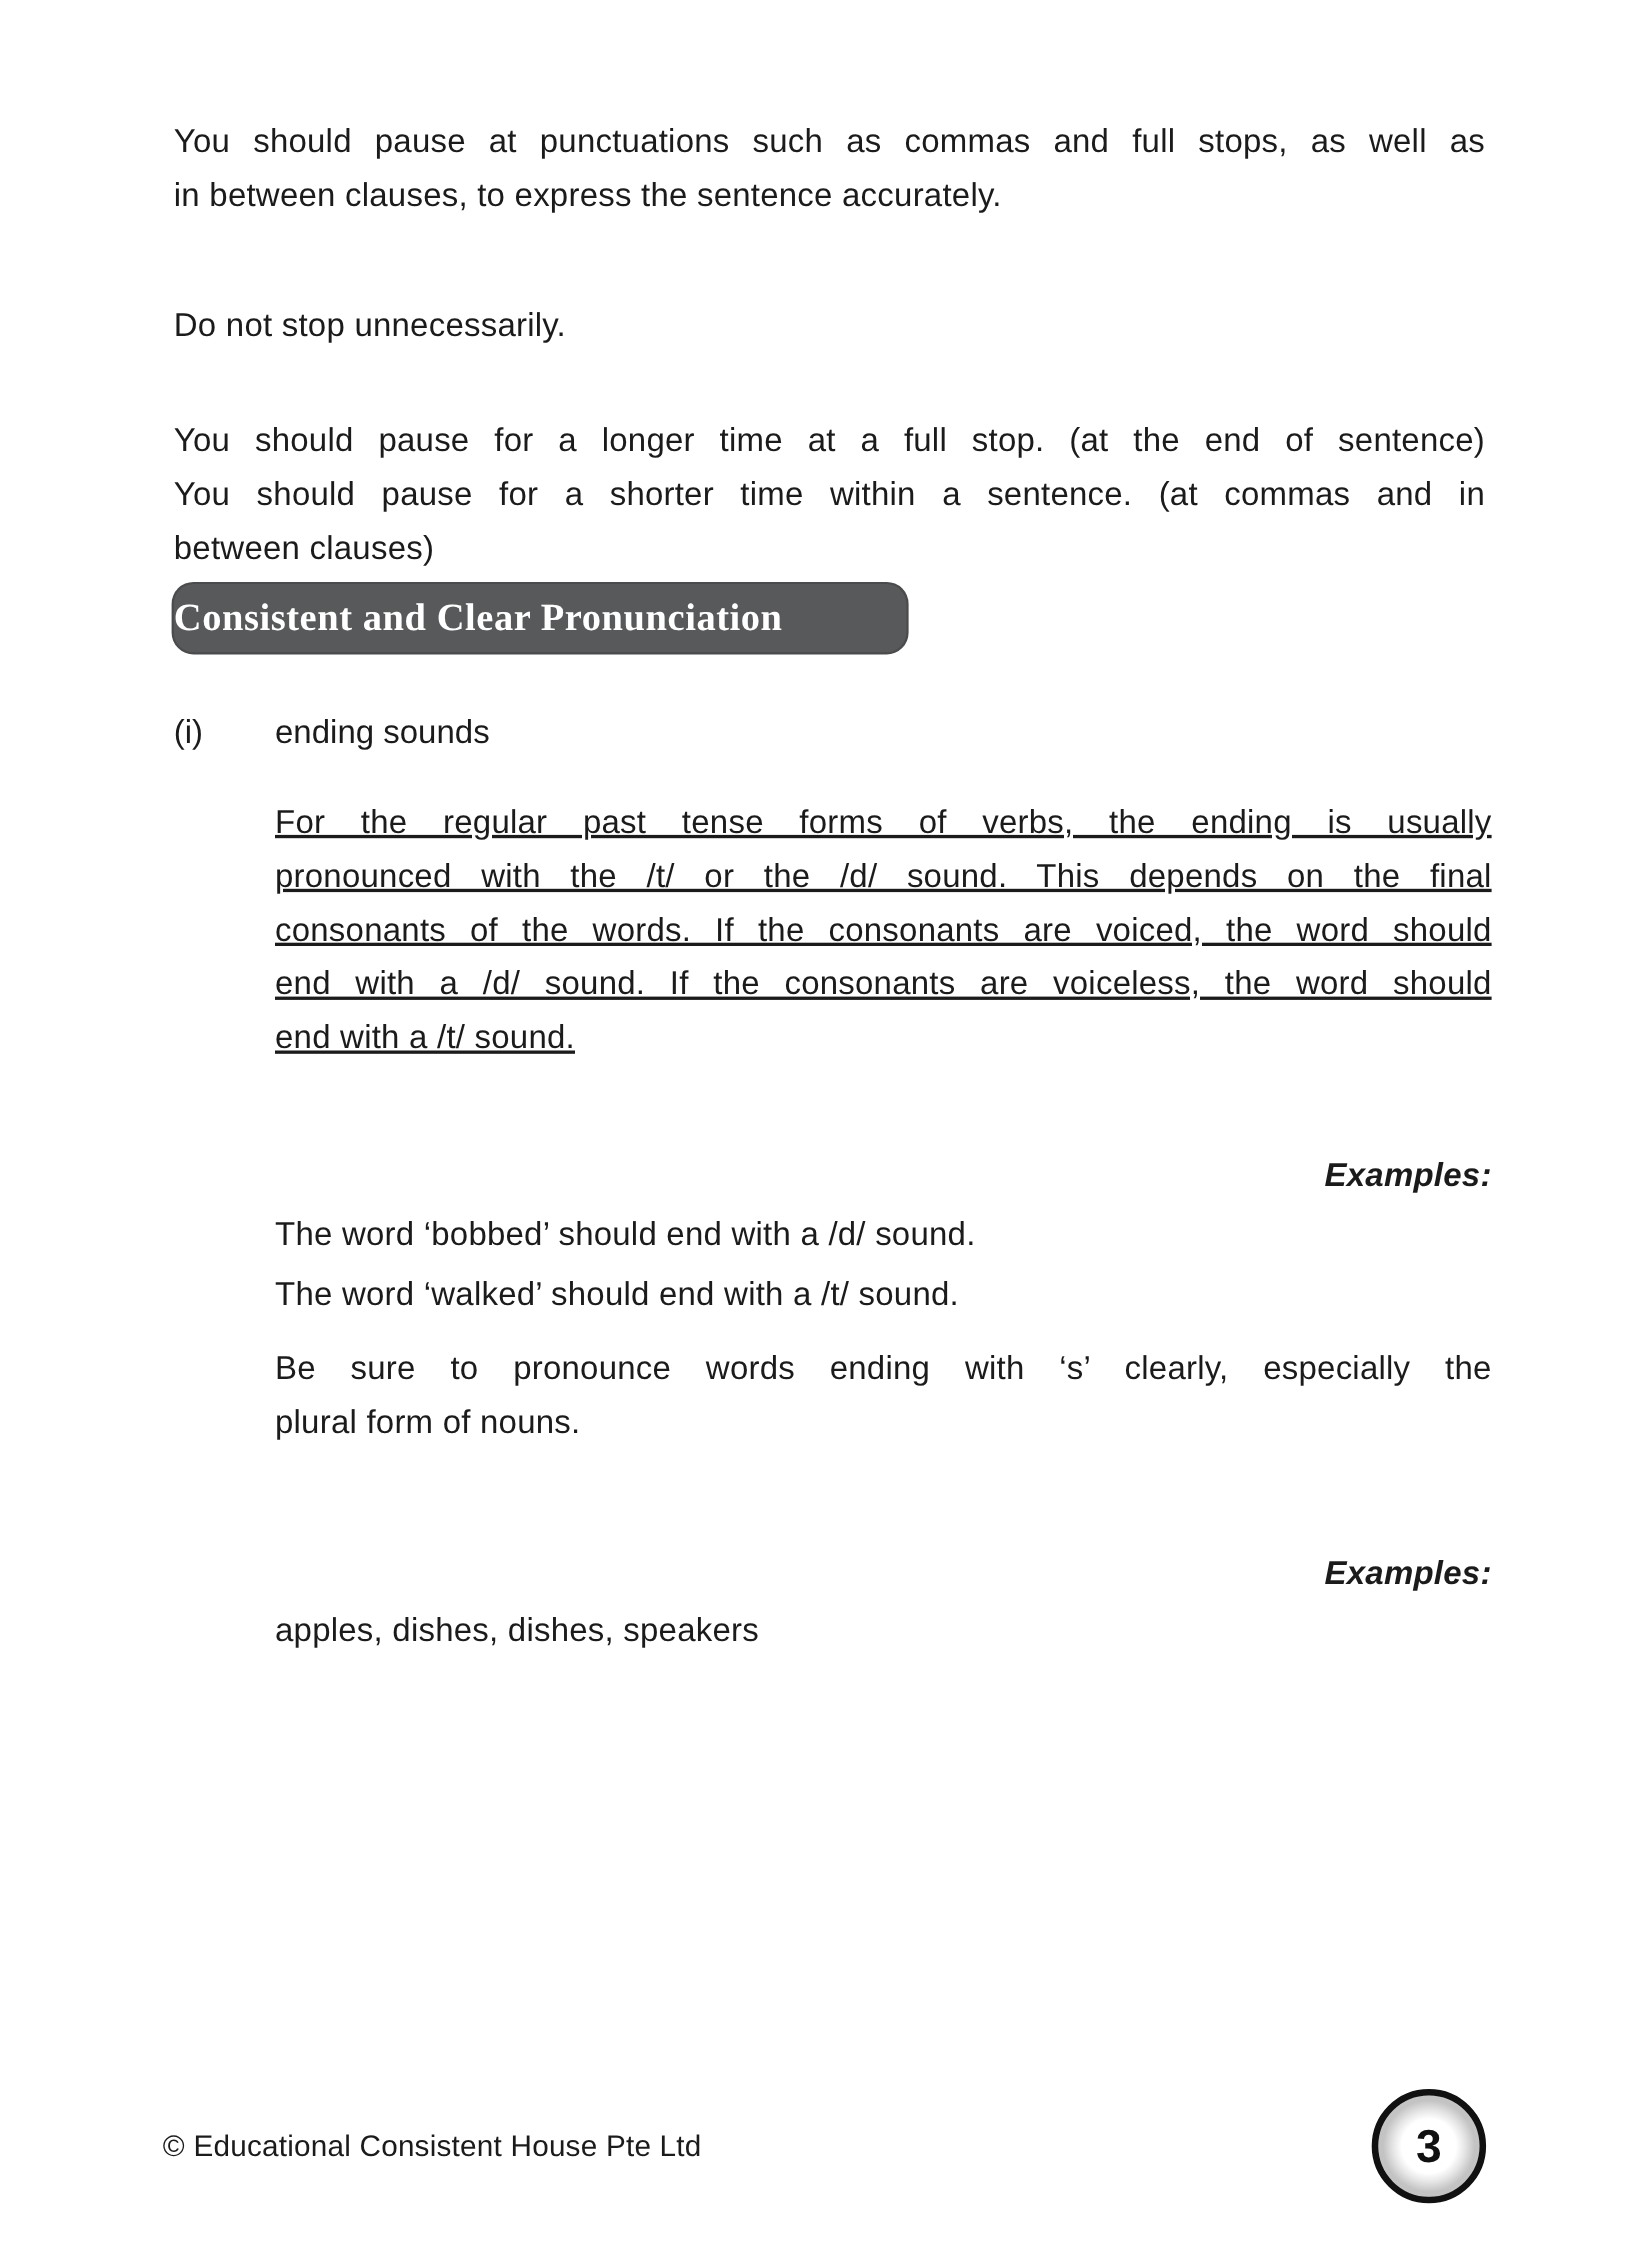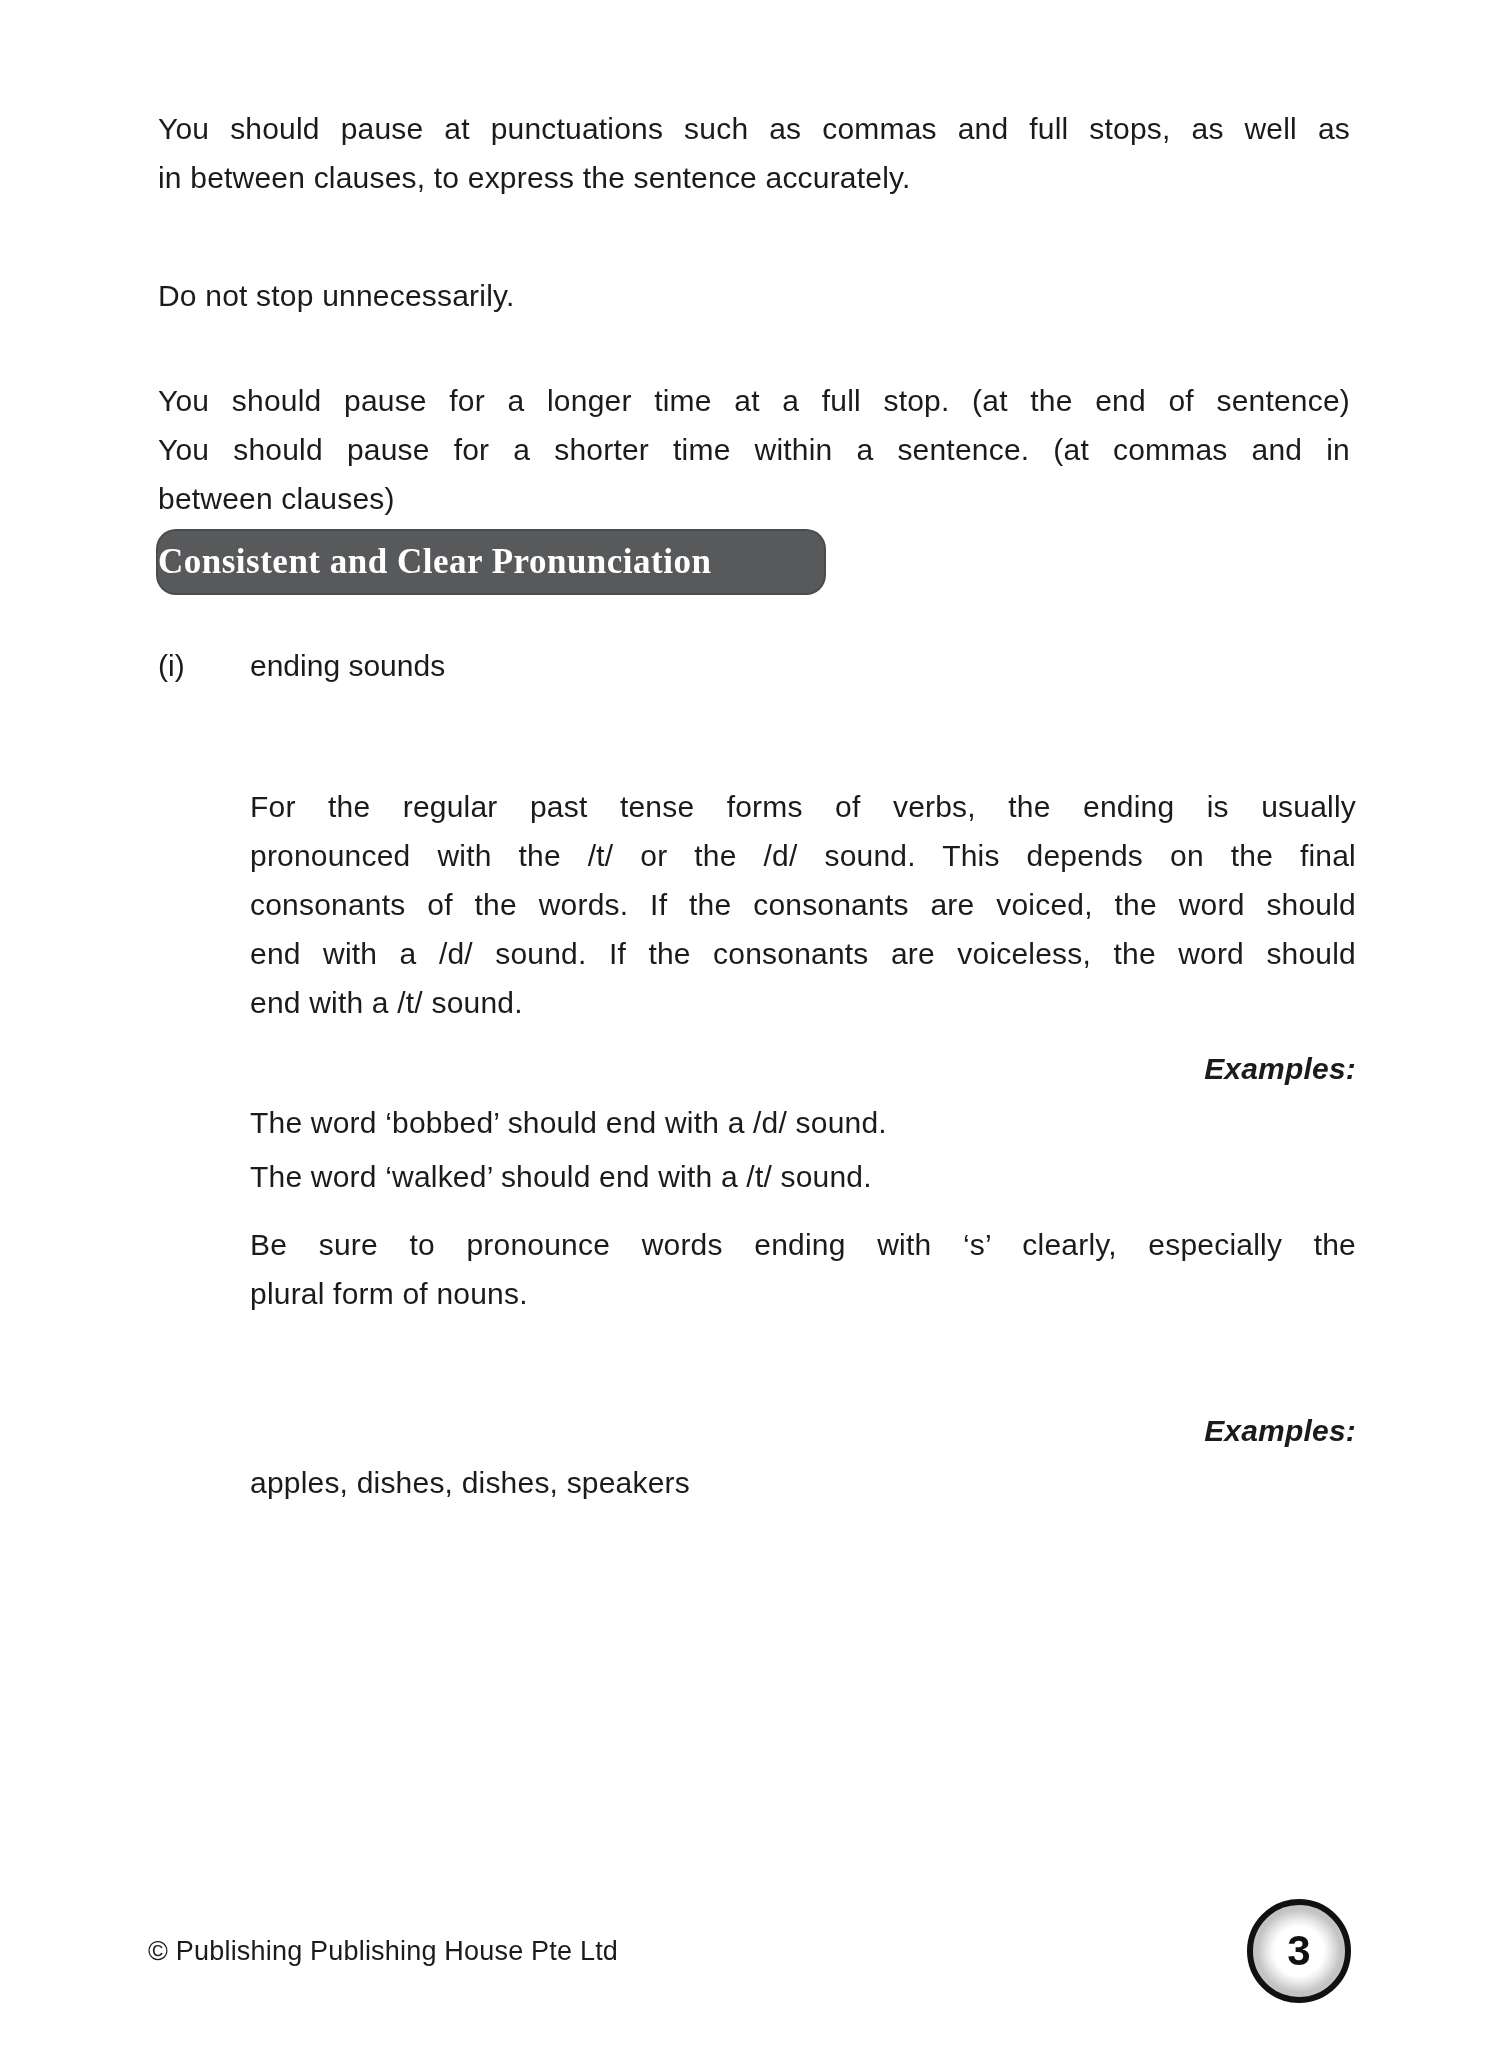--- a/index.html
+++ b/index.html
@@ -125,21 +125,21 @@
   </div>
 
   <div class="section-badge">
     <span class="badge-text">Consistent and Clear Pronunciation</span>
   </div>
 
   <div class="item-row">
     <span class="item-marker">(i)</span><span>ending sounds</span>
   </div>
 
-  <div class="block col-indent" style="top:782px;">
+  <div class="block col-indent" style="top:723px;text-decoration:underline;">
     <span class="ln just">For the regular past tense forms of verbs, the ending is usually</span>
     <span class="ln just">pronounced with the /t/ or the /d/ sound. This depends on the final</span>
     <span class="ln just">consonants of the words. If the consonants are voiced, the word should</span>
     <span class="ln just">end with a /d/ sound. If the consonants are voiceless, the word should</span>
     <span class="ln">end with a /t/ sound.</span>
   </div>
 
   <div class="block col-indent examples-heading" style="top:1044px;">
     <span class="ln">Examples:</span>
   </div>
@@ -155,19 +155,19 @@
     <span class="ln">plural form of nouns.</span>
   </div>
 
   <div class="block col-indent examples-heading" style="top:1406px;">
     <span class="ln">Examples:</span>
   </div>
   <div class="block col-indent" style="top:1458px;">
     <span class="ln">apples, dishes, dishes, speakers</span>
   </div>
 
-  <div class="footer-copyright">© Publishing Publishing House Pte Ltd</div>
+  <div class="footer-copyright">© Educational Consistent House Pte Ltd</div>
 
   <div class="page-badge">
     <span class="page-num">3</span>
   </div>
 
 </div>
 
 </body></html>

